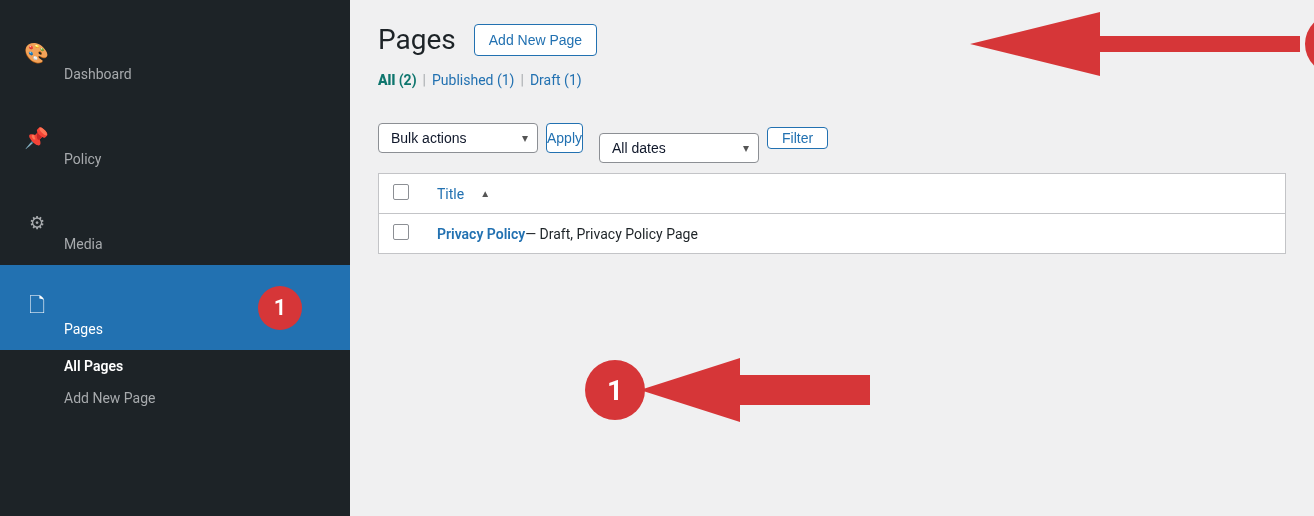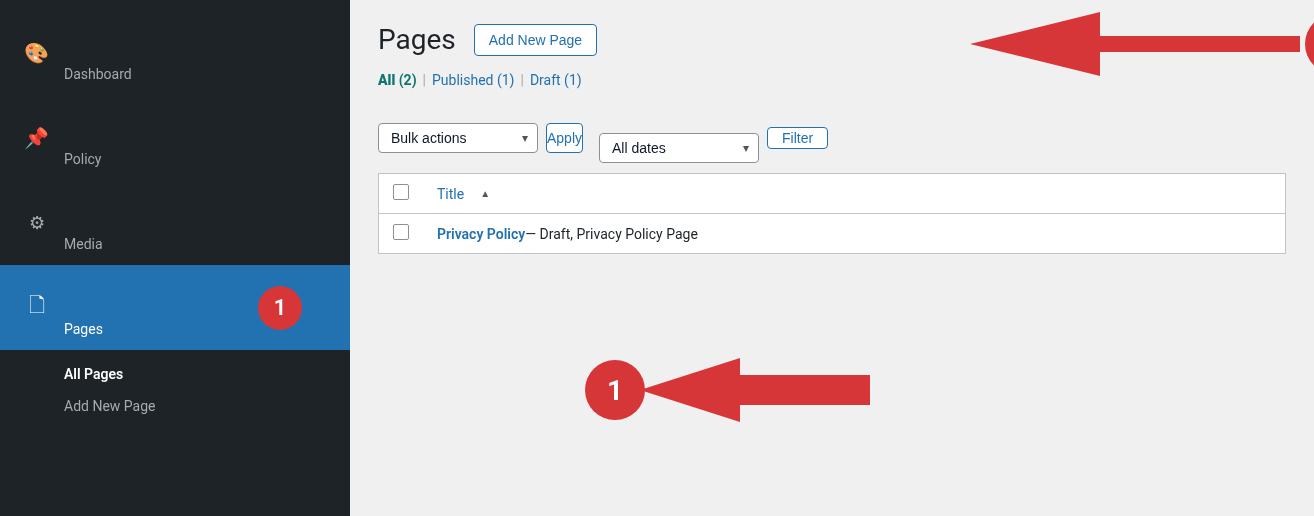--- a/index.html
+++ b/index.html
@@ -57,21 +57,20 @@
       display: block;
       padding: 8px 20px 8px 64px;
       font-size: 14px;
       color: #a7aaad;
       cursor: pointer;
       text-decoration: none;
     }
     .sidebar-sub-item.active {
       color: #fff;
       font-weight: 600;
-      margin-top: 8px;
     }
 
     
     .sidebar-badge {
       display: inline-flex;
       align-items: center;
       justify-content: center;
       background: #d63638;
       color: #fff;
       border-radius: 50%;

